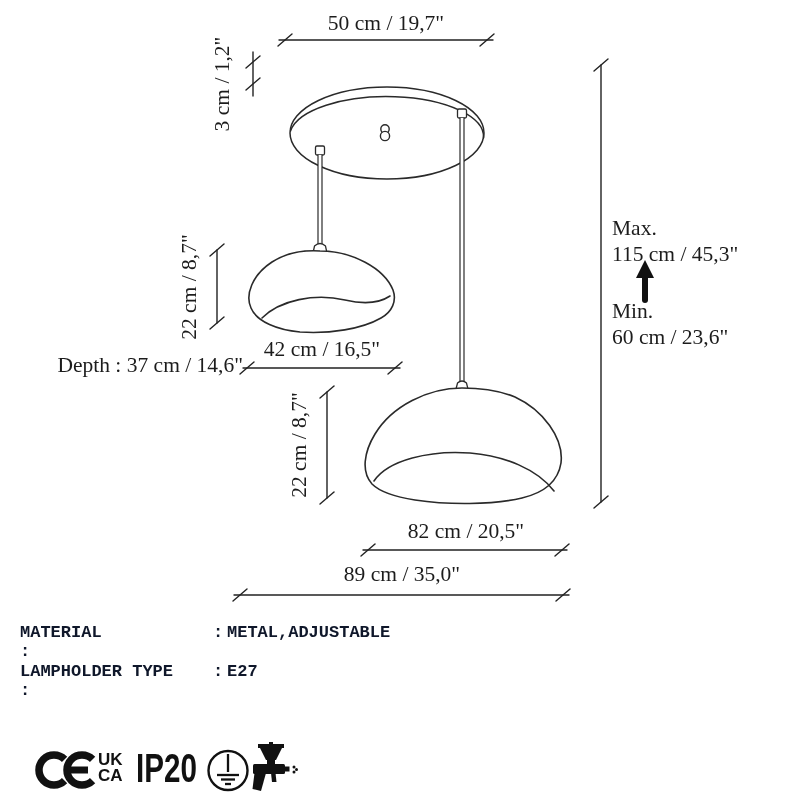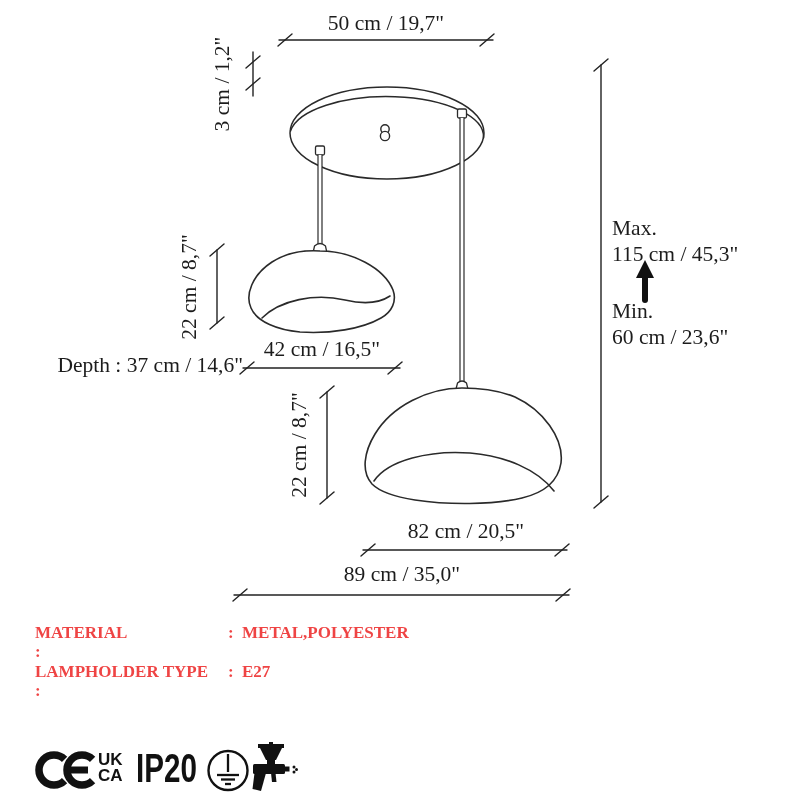--- a/index.html
+++ b/index.html
@@ -1,21 +1,21 @@
 <!DOCTYPE html>
 <html><head>
 <meta charset="utf-8">
 <style>
   html,body{margin:0;padding:0;background:#ffffff;}
   .canvas{position:relative;width:800px;height:800px;background:#ffffff;overflow:hidden;
           font-family:"Liberation Serif",serif;color:#1c1c1c;}
   svg text{font-family:"Liberation Serif",serif;fill:#1c1c1c;}
   .dim-text{font-size:21.5px;}
-  .specs{position:absolute;left:35px;top:623px;font-weight:bold;font-size:17px;line-height:19.3px;
-         font-family:Liberation Serif, serif;color:#ef4444;}
+  .specs{position:absolute;left:20px;top:623px;font-weight:bold;font-size:17px;line-height:19.3px;
+         font-family:Liberation Mono, monospace;color:#0f172a;}
   .spec-row{display:flex;white-space:nowrap;}
   .spec-label{width:193px;flex:0 0 193px;}
   .spec-colon{width:9px;flex:0 0 9px;text-align:left;}
   .spec-value{padding-left:5px;}
   .icons{position:absolute;left:0;top:12px;width:636px;height:800px;pointer-events:none;}
   .icons *{pointer-events:auto;}
   .abs{position:absolute;}
   .ukca{left:98px;top:740px;font-family:"Liberation Sans",sans-serif;font-weight:700;
         font-size:17px;line-height:15.5px;letter-spacing:0px;color:#111;}
   .ip20{left:136px;top:736px;font-family:"Liberation Sans",sans-serif;font-weight:700;
@@ -143,21 +143,21 @@
       <line x1="233" y1="601" x2="247" y2="589"></line>
       <line x1="556" y1="601" x2="570" y2="589"></line>
     </g>
     <text class="dim-text" x="402" y="581" text-anchor="middle">89 cm / 35,0"</text>
   </svg>
 
   <div class="specs">
     <div class="spec-row">
       <span class="spec-label">MATERIAL</span>
       <span class="spec-colon">:</span>
-      <span class="spec-value">METAL,POLYESTER</span>
+      <span class="spec-value">METAL,ADJUSTABLE</span>
     </div>
     <div class="spec-row">
       <span class="spec-colon">:</span>
     </div>
     <div class="spec-row">
       <span class="spec-label">LAMPHOLDER TYPE</span>
       <span class="spec-colon">:</span>
       <span class="spec-value">E27</span>
     </div>
     <div class="spec-row">

